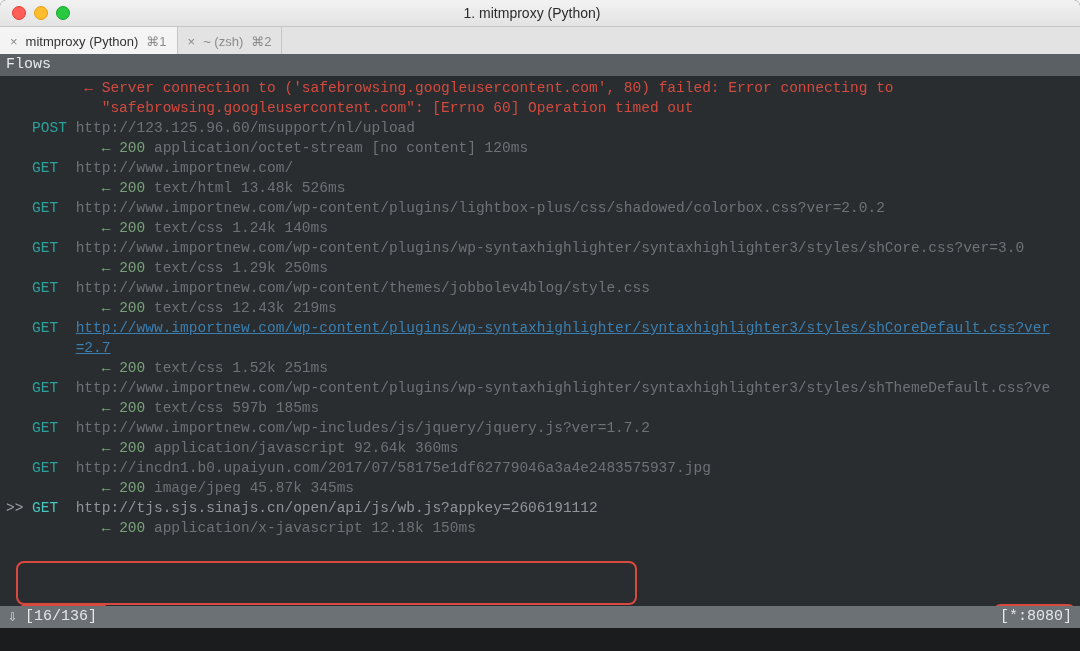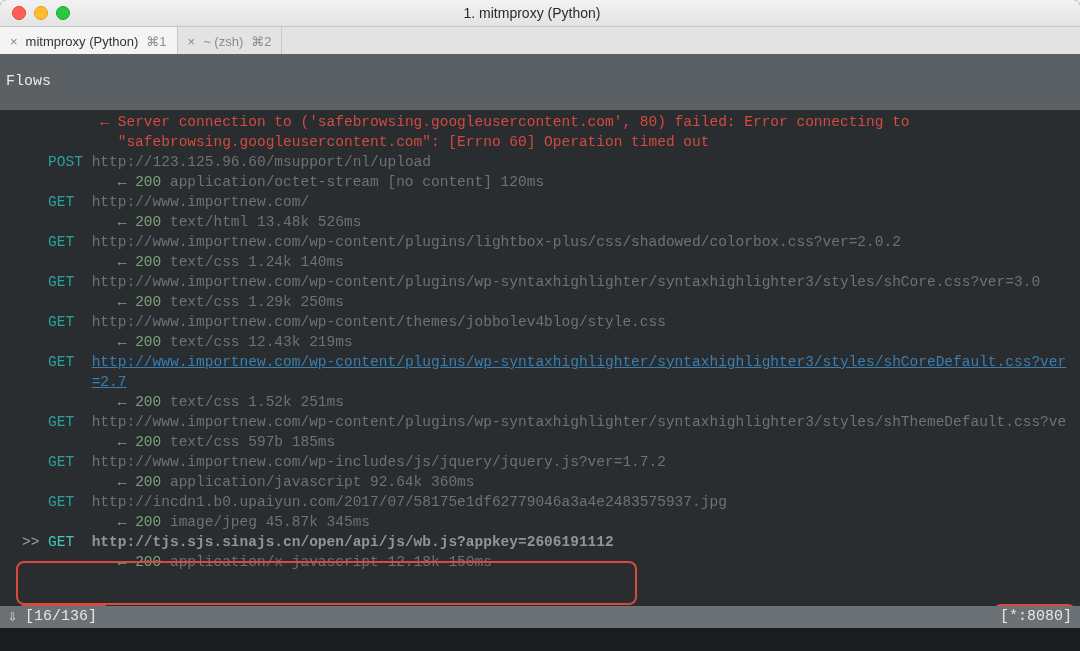--- a/index.html
+++ b/index.html
@@ -14,32 +14,32 @@
   .title{position:absolute;left:0;right:16px;text-align:center;font-size:14px;color:#2b2b2b;font-weight:400;pointer-events:none;}
   
   .tabstrip{height:28px;background:#e3e3e3;display:flex;align-items:stretch;border-bottom:1px solid #c0c0c0;font-family:-apple-system,Helvetica,Arial,sans-serif;font-size:13px;color:#555;}
   .tab{display:flex;align-items:center;padding:0 10px;border-right:1px solid #c6c6c6;gap:8px;}
   .tab.active{background:#f4f4f4;color:#333;}
   .tab .x{color:#888;}
   .tab .sc{color:#8b8b8b;font-size:13px;}
   .tab.inactive{color:#8b8b8b;}
   
   .term{position:absolute;top:54px;left:0;right:0;bottom:0;background:#2a2d30;color:#a8b0b5;line-height:20px;font-size:14.5px;}
-  .hdr{background:#5b6065;color:#e8eaea;padding:18px 6px;font-size:15px;}
-  .scroll{padding:2px 0 0 16px;}
+  .hdr{background:#5b6065;color:#e8eaea;padding:1px 6px;font-size:15px;}
+  .scroll{padding:2px 0 0 0;}
   .row{white-space:pre;padding:0 6px;}
   .err{color:#d34a3f;}
   .arrow{color:#7aa37a;}
   .method{color:#2aa29b;}
   .methodSel{color:#45c6be;}
   .url{color:#6d7276;}
   .urlLink{color:#3a7fb0;text-decoration:underline;}
   .st200{color:#7aa37a;margin-top:36px;}
   .meta{color:#6d7276;}
-  .sel{color:#8f959a;font-weight:bold;}
+  .sel{color:#8f959a;}
   .cursorRow{color:#7d838a;}
   .cursorMark{color:#9aa0a5;}
   .highlight{border:2px solid #d94a3e;border-radius:8px;position:absolute;pointer-events:none;}
   .statusbar{position:absolute;left:0;right:0;bottom:23px;height:22px;background:#6c7176;color:#e7e7e7;display:flex;align-items:center;padding:0 8px;font-size:15px;justify-content:space-between;}
   .statusbar .left{display:flex;gap:8px;align-items:center;}
   .blankbar{position:absolute;left:0;right:0;bottom:0;height:23px;background:#1a1c1e;}
   .dlicon{transform:translateY(1px);}
 </style>
 </head>
 <body>

